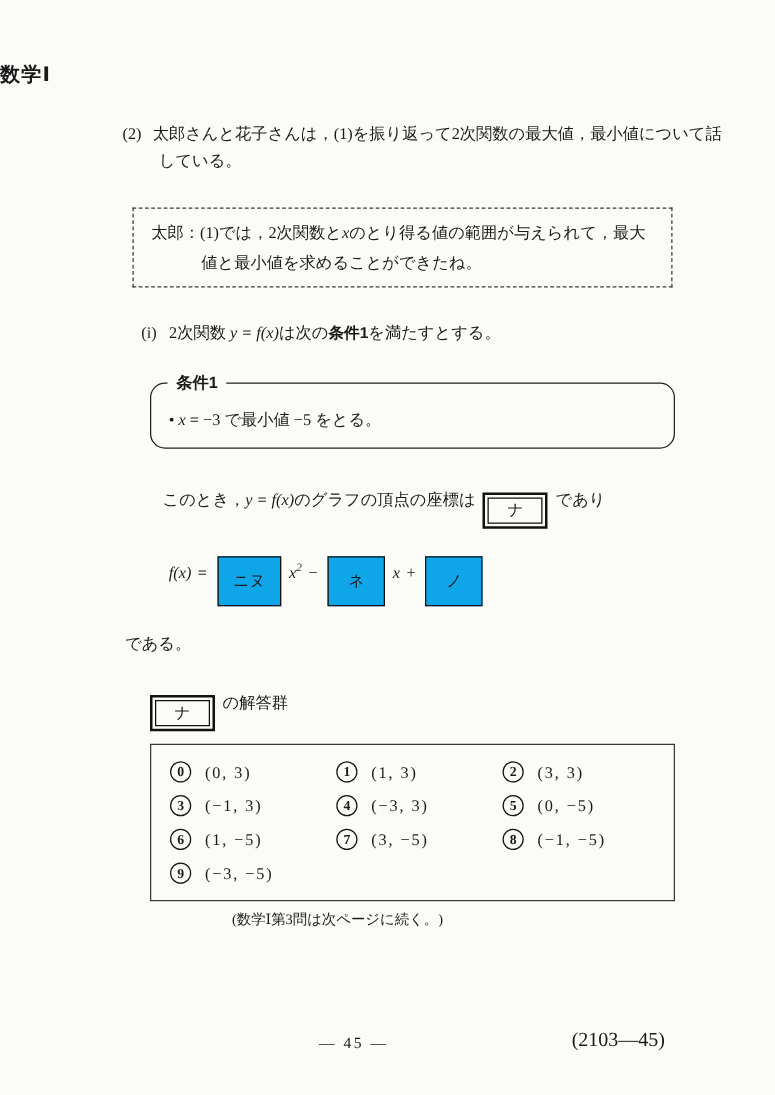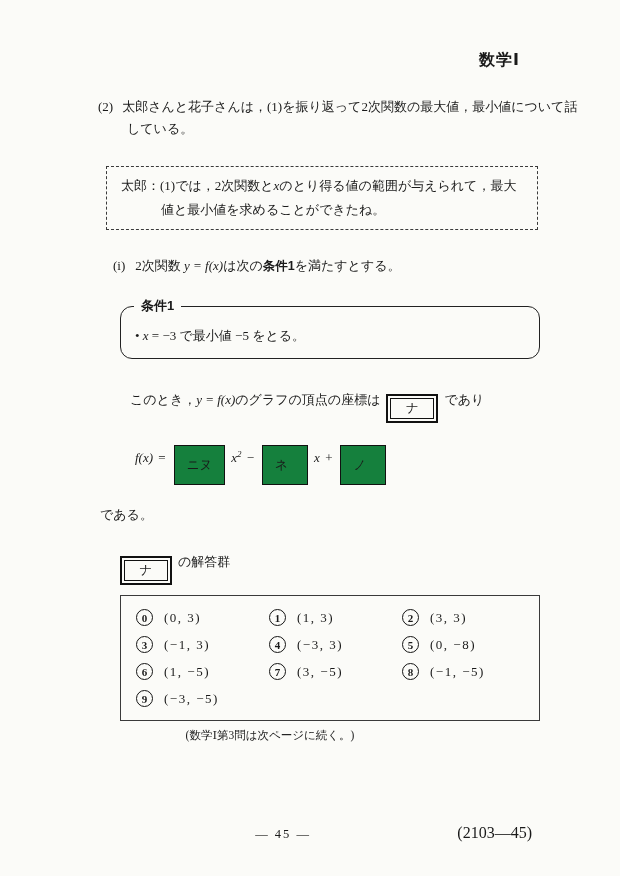--- a/index.html
+++ b/index.html
@@ -10,21 +10,21 @@
     background:#fbfbf8;
     color:#1a1a1a;
     font-family:"Liberation Serif","DejaVu Serif",serif;
     font-size:13px;
     overflow:hidden;
   }
   
   .subject-header{
     padding-top:50px;
     padding-right:100px;
-    text-align:right;
+    text-align:left;
     font-family:"Liberation Sans","DejaVu Sans",sans-serif;
     font-weight:700;
     font-size:16px;
     letter-spacing:1px;
   }
   
   .intro{
     margin:25px 70px 0 98px;
     width:452px;
     line-height:22px;
@@ -95,23 +95,23 @@
     padding:1px 14px;
     min-width:14px;
     text-align:center;
     font-size:12.5px;
   }
   .sbox{
     display:inline-block;
     border:1.6px solid #111;
     padding:4px 12px;
     min-width:20px;
-    text-align:left;
-    font-size:12.5px;
-    background:#15803d;
+    text-align:center;
+    font-size:12.5px;
+    background:#0ea5e9;
     vertical-align:-7px;
     margin:0 6px;
   }
   
   .vertex-line{
     margin:28px 0 0 130px;
     line-height:26px;
   }
   
   .formula-line{
@@ -221,21 +221,21 @@
     <div class="option">
         <span class="circled-digit">3</span>
         <span class="option-value">(−1, 3)</span>
       </div>
     <div class="option">
         <span class="circled-digit">4</span>
         <span class="option-value">(−3, 3)</span>
       </div>
     <div class="option">
         <span class="circled-digit">5</span>
-        <span class="option-value">(0, −8)</span>
+        <span class="option-value">(0, −5)</span>
       </div>
     <div class="option">
         <span class="circled-digit">6</span>
         <span class="option-value">(1, −5)</span>
       </div>
     <div class="option">
         <span class="circled-digit">7</span>
         <span class="option-value">(3, −5)</span>
       </div>
     <div class="option">

